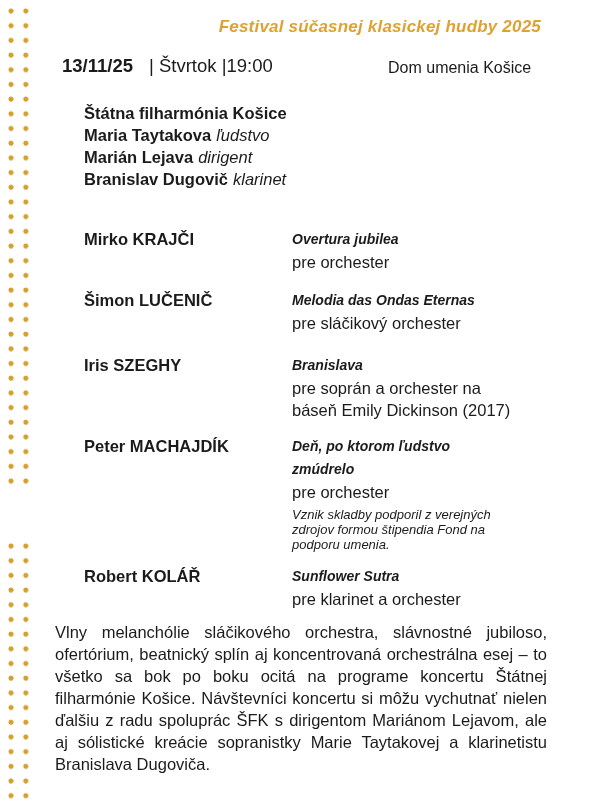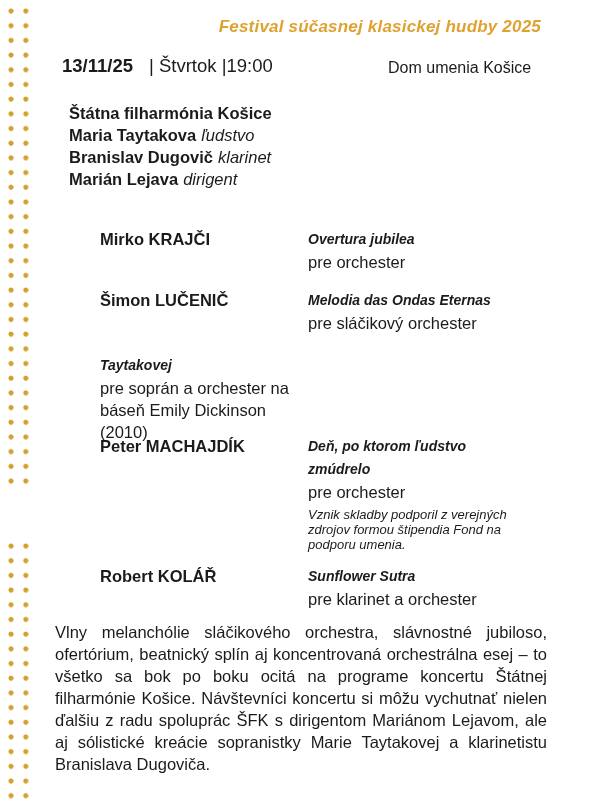--- a/index.html
+++ b/index.html
@@ -46,30 +46,30 @@
 
   .venue {
     position: absolute;
     top: 59px; left: 388px;
     font-size: 16px;
     white-space: nowrap;
   }
 
   .performers {
     position: absolute;
-    top: 102px; left: 69px;
+    top: 102px; left: 84px;
     font-size: 16.5px;
     line-height: 22px;
   }
   .performer-name { font-weight: 700; }
   .performer-role { font-style: italic; margin-left: 5px; }
 
   .program-row {
     position: absolute;
-    left: 100px;
+    left: 84px;
     display: grid;
     grid-template-columns: 208px 262px;
     align-items: start;
   }
   .row-1 { top: 228px; }
   .row-2 { top: 289px; }
   .row-3 { top: 354px; }
   .row-4 { top: 435px; }
   .row-5 { top: 565px; }
 
@@ -123,48 +123,49 @@
 <div class="venue">Dom umenia Košice</div>
 
 <div class="performers">
   <div>
     <span class="performer-name">Štátna filharmónia Košice</span>
   </div>
   <div>
     <span class="performer-name">Maria Taytakova</span><span class="performer-role">ľudstvo</span>
   </div>
   <div>
-    <span class="performer-name">Branislav Dugovič</span><span class="performer-role">klarinet</span>
+    <span class="performer-name">Marián Lejava</span><span class="performer-role">dirigent</span>
   </div>
   <div>
-    <span class="performer-name">Marián Lejava</span><span class="performer-role">dirigent</span>
+    <span class="performer-name">Branislav Dugovič</span><span class="performer-role">klarinet</span>
   </div>
 </div>
 
 <div class="program-row row-1">
   <div class="composer">Mirko KRAJČI</div>
   <div>
     <div class="piece-title">Overtura jubilea</div>
     <div class="piece-subtitle">pre orchester</div>
   </div>
 </div>
 
 <div class="program-row row-2">
   <div class="composer">Šimon LUČENIČ</div>
   <div>
     <div class="piece-title">Melodia das Ondas Eternas</div>
     <div class="piece-subtitle">pre sláčikový orchester</div>
   </div>
 </div>
 
 <div class="program-row row-3">
+  <div class="composer">Iris SZEGHY</div>
   <div>
-    <div class="piece-title">Taytakovej</div>
+    <div class="piece-title">Branislava</div>
     <div class="piece-subtitle">pre soprán a orchester na
-báseň Emily Dickinson (2010)</div>
+báseň Emily Dickinson (2017)</div>
   </div>
 </div>
 
 <div class="program-row row-4">
   <div class="composer">Peter MACHAJDÍK</div>
   <div>
     <div class="piece-title">Deň, po ktorom ľudstvo
 zmúdrelo</div>
     <div class="piece-subtitle">pre orchester</div>
     <div class="piece-note">Vznik skladby podporil z verejných

